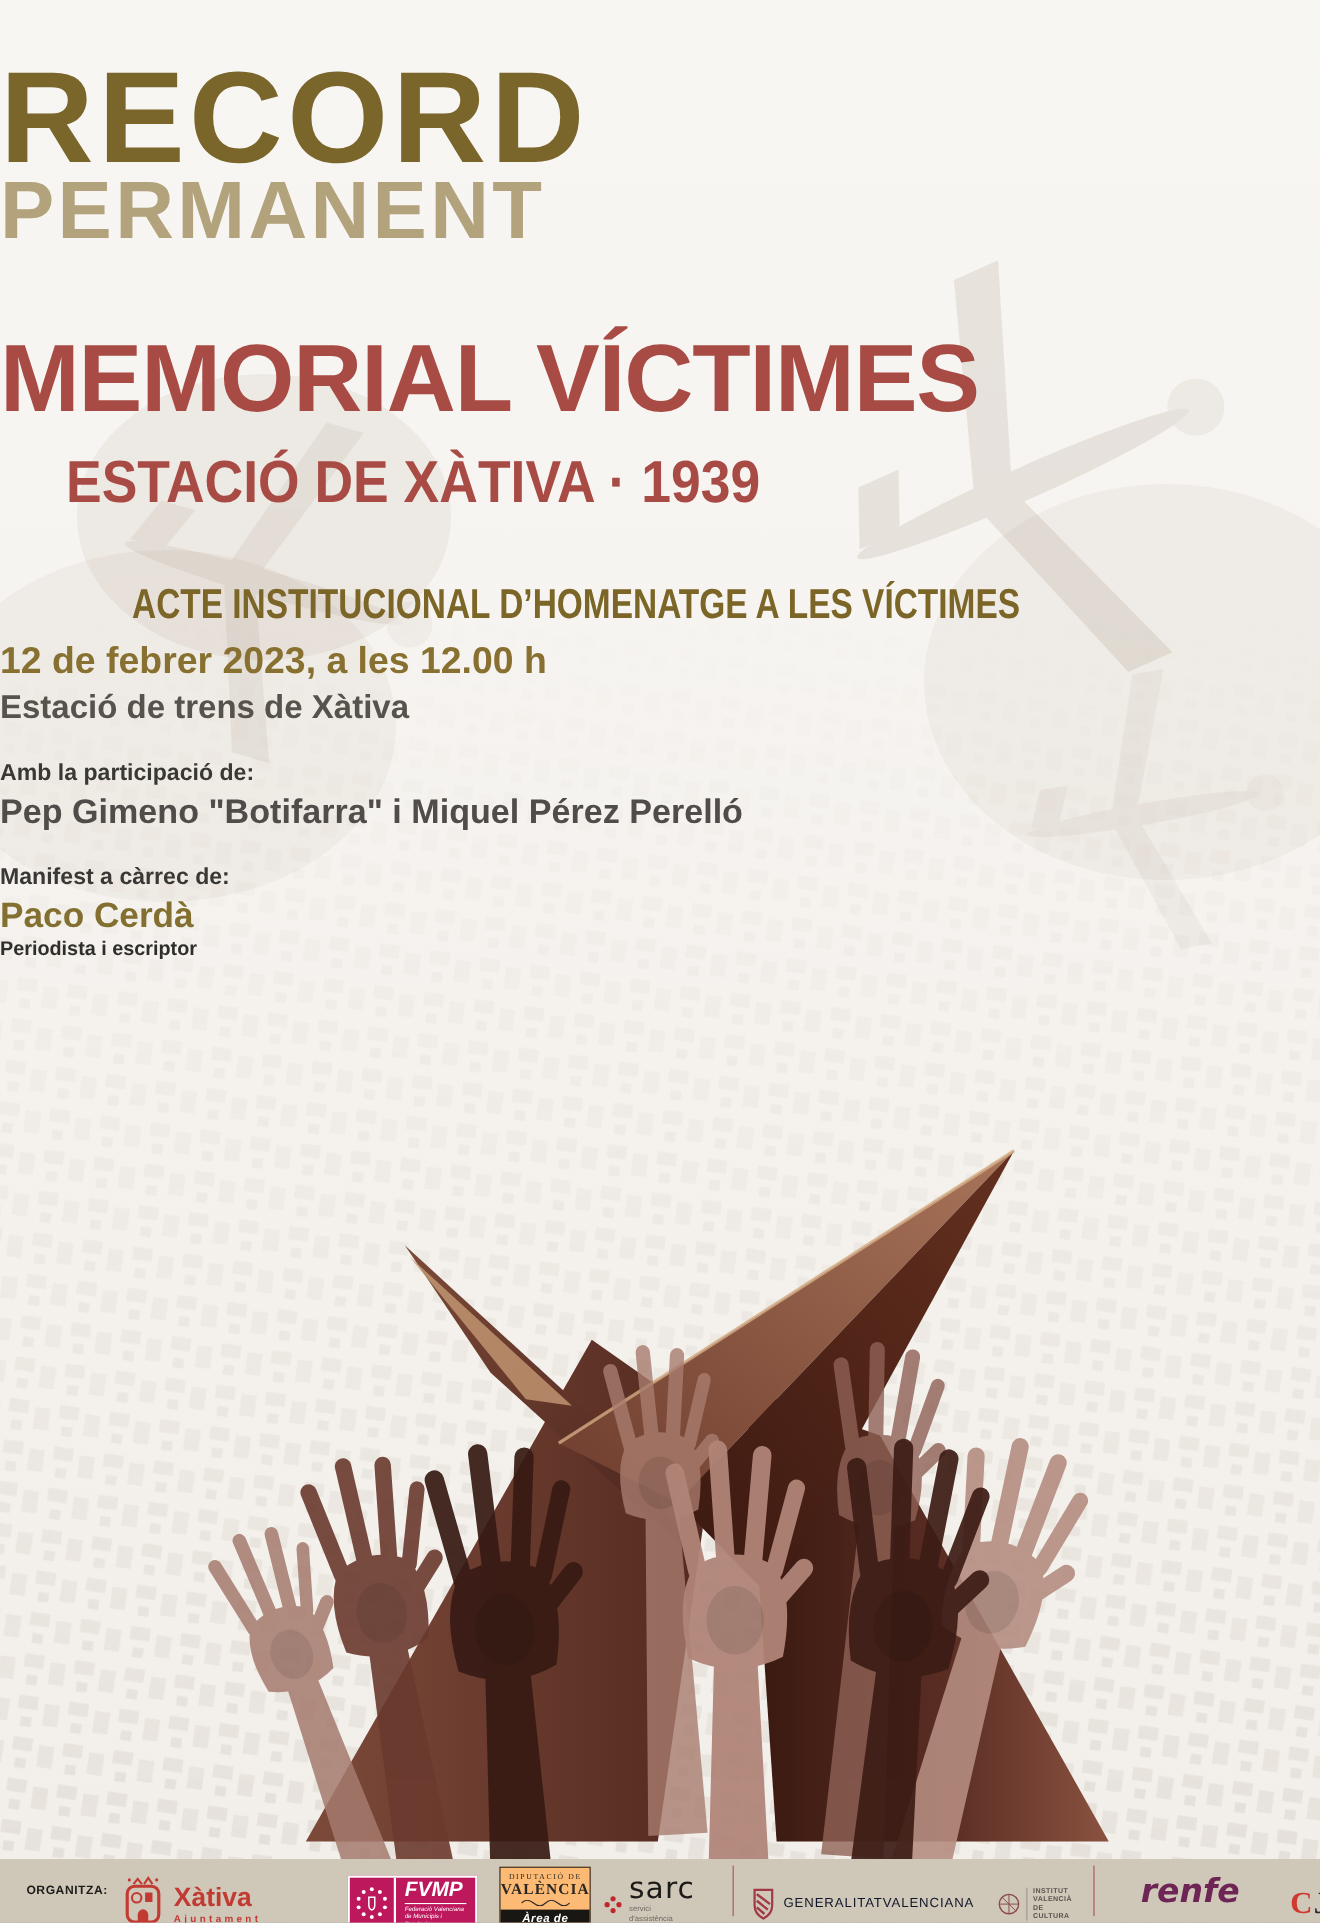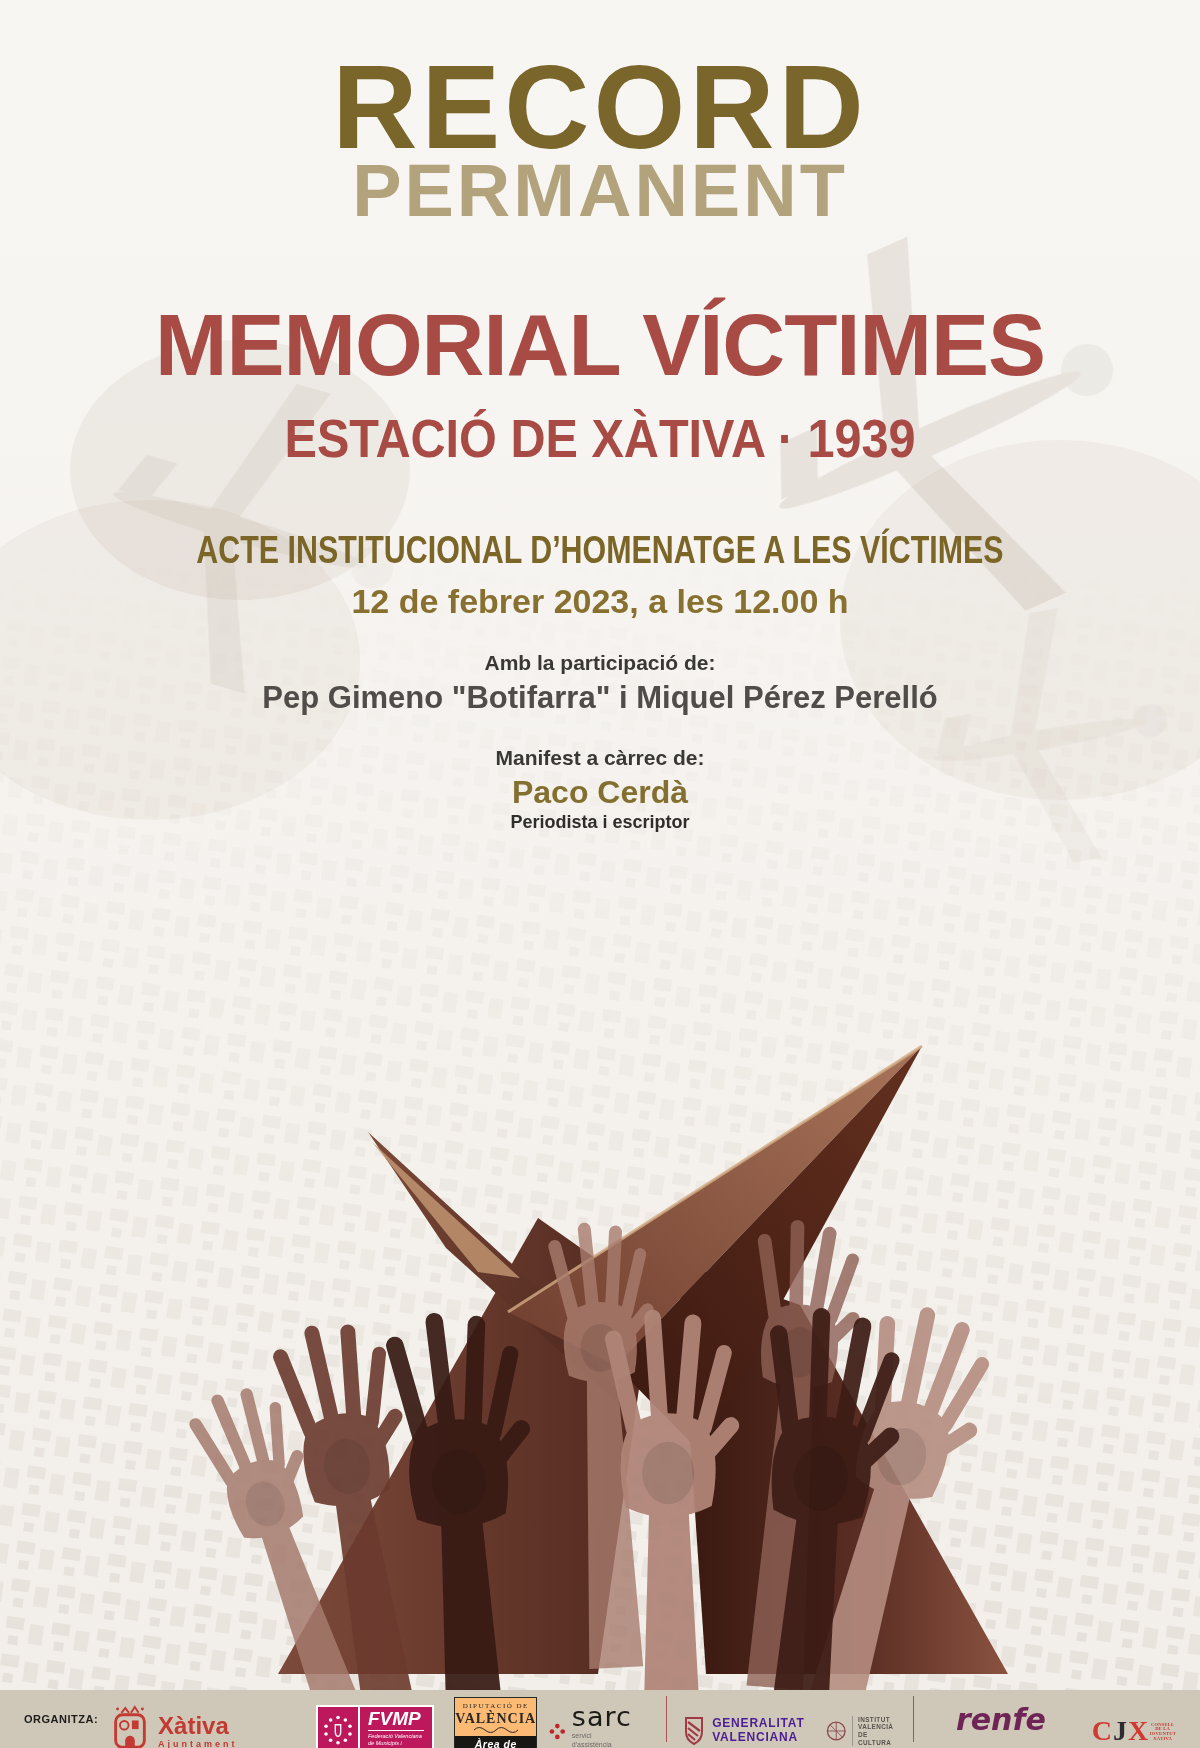--- a/index.html
+++ b/index.html
@@ -4,21 +4,21 @@
 <style>
   html,body{margin:0;padding:0;background:#6e6a64;}
   .poster{
     position:relative;width:1200px;height:1748px;margin:0 auto;overflow:hidden;
     background:linear-gradient(180deg,#f8f6f3 0%,#f5f2ee 55%,#f2efea 100%);
     font-family:"Liberation Sans",sans-serif;
   }
   .bg-svg,.monument{position:absolute;left:0;top:0;pointer-events:none;}
   .bg-svg{width:1200px;height:1748px;}
   .monument{top:auto;bottom:58px;width:1200px;height:690px;}
-  .content{position:relative;text-align:center;z-index:2;}
+  .content{position:relative;z-index:2;}
   .record{padding-top:48px;font-size:118px;font-weight:800;letter-spacing:4px;line-height:1;color:#7a652a;}
   .permanent{margin-top:-12px;font-size:74px;font-weight:800;letter-spacing:3px;line-height:1;color:#b3a37c;}
   .main-title{margin:74px 0 0;font-size:87px;font-weight:700;line-height:.98;letter-spacing:-1px;color:#a84b45;}
   .subtitle{margin-top:20px;font-size:54px;font-weight:700;color:#a84b45;transform:scaleX(.9);}
   .act{margin-top:60px;font-size:38px;font-weight:800;color:#7b6527;white-space:nowrap;transform:scaleX(.8);}
   .datetime{margin-top:10px;font-size:34px;font-weight:800;color:#877030;}
   .venue{margin-top:6px;font-size:30px;font-weight:700;color:#57524c;}
   .label{margin-top:30px;font-size:21px;font-weight:700;color:#3a3835;}
   .names{margin-top:5px;font-size:31px;font-weight:700;color:#504c49;}
   .gold-name{margin-top:4px;font-size:32px;font-weight:700;color:#837030;}
@@ -49,21 +49,21 @@
   .dip-bar{margin-top:3px;width:100%;background:#191713;color:#fff;font-style:italic;font-weight:700;font-size:10.5px;padding:2px 0 3px;letter-spacing:.5px;}
   
   .sarc{margin-left:12px;gap:6px;}
   .sarc-col{display:flex;flex-direction:column;line-height:1;}
   .sarc-abbr{font-family:"DejaVu Sans",sans-serif;font-size:27px;color:#1d1b18;letter-spacing:1px;}
   .sarc-sub{font-size:7px;color:#6e6a64;line-height:1.3;margin-top:1px;}
   
   .gva-group{margin-left:34px;display:flex;align-items:center;height:46px;
     border-left:1.5px solid #a85355;border-right:1.5px solid #a85355;padding:0 16px;gap:10px;}
   .gva{gap:7px;}
-  .gva-text{display:flex;flex-direction:column;line-height:1.15;font-size:12px;font-weight:700;letter-spacing:.8px;color:#4c1d95;}
+  .gva-text{display:flex;flex-direction:row;line-height:1.15;font-size:12px;font-weight:400;letter-spacing:.8px;color:#0f172a;}
   .ivc{margin-left:10px;gap:0;}
   .ivc-text{display:flex;flex-direction:column;line-height:1.2;font-size:6.4px;font-weight:700;letter-spacing:.4px;color:#57534e;border-left:1px solid #9b9790;padding-left:5px;margin-left:5px;}
   
   .renfe{margin-left:42px;font-family:"DejaVu Sans",sans-serif;font-style:italic;font-weight:800;font-size:30px;color:#6f2456;}
   
   .cjx{margin-left:46px;flex-direction:row;line-height:1;text-align:center;font-family:Liberation Serif, serif;}
   .cjx-letters{font-size:28px;font-weight:800;letter-spacing:1px;}
   .cjx-c,.cjx-x{color:#d03a30;}
   .cjx-j{color:#2c2b33;}
   .cjx-sub{font-size:4.6px;font-weight:700;color:#c23a32;letter-spacing:.2px;margin-top:2px;}
@@ -105,20 +105,21 @@
     <use href="#plane" fill="#8f7d68" opacity="0.07" transform="translate(1040 740) rotate(-10) scale(0.65)"></use>
   </svg>
 
   <div class="content">
     <div class="record">RECORD</div>
     <div class="permanent">PERMANENT</div>
     <h1 class="main-title"><span>MEMORIAL VÍCTIMES</span><br></h1>
     <div class="subtitle">ESTACIÓ DE XÀTIVA · 1939</div>
     <div class="act">ACTE INSTITUCIONAL D’HOMENATGE A LES VÍCTIMES</div>
     <div class="datetime">12 de febrer 2023, a les 12.00 h</div>
+    <div class="venue">Estació de trens de Xàtiva</div>
     <div class="label">Amb la participació de:</div>
     <div class="names">Pep Gimeno "Botifarra" i Miquel Pérez Perelló</div>
     <div class="label">Manifest a càrrec de:</div>
     <div class="gold-name">Paco Cerdà</div>
     <div class="role">Periodista i escriptor</div>
   </div>
 
   <svg class="monument" viewBox="0 1010 1200 690">
     <defs>
       <linearGradient id="gLegL" x1="0" y1="0" x2="1" y2="0">

